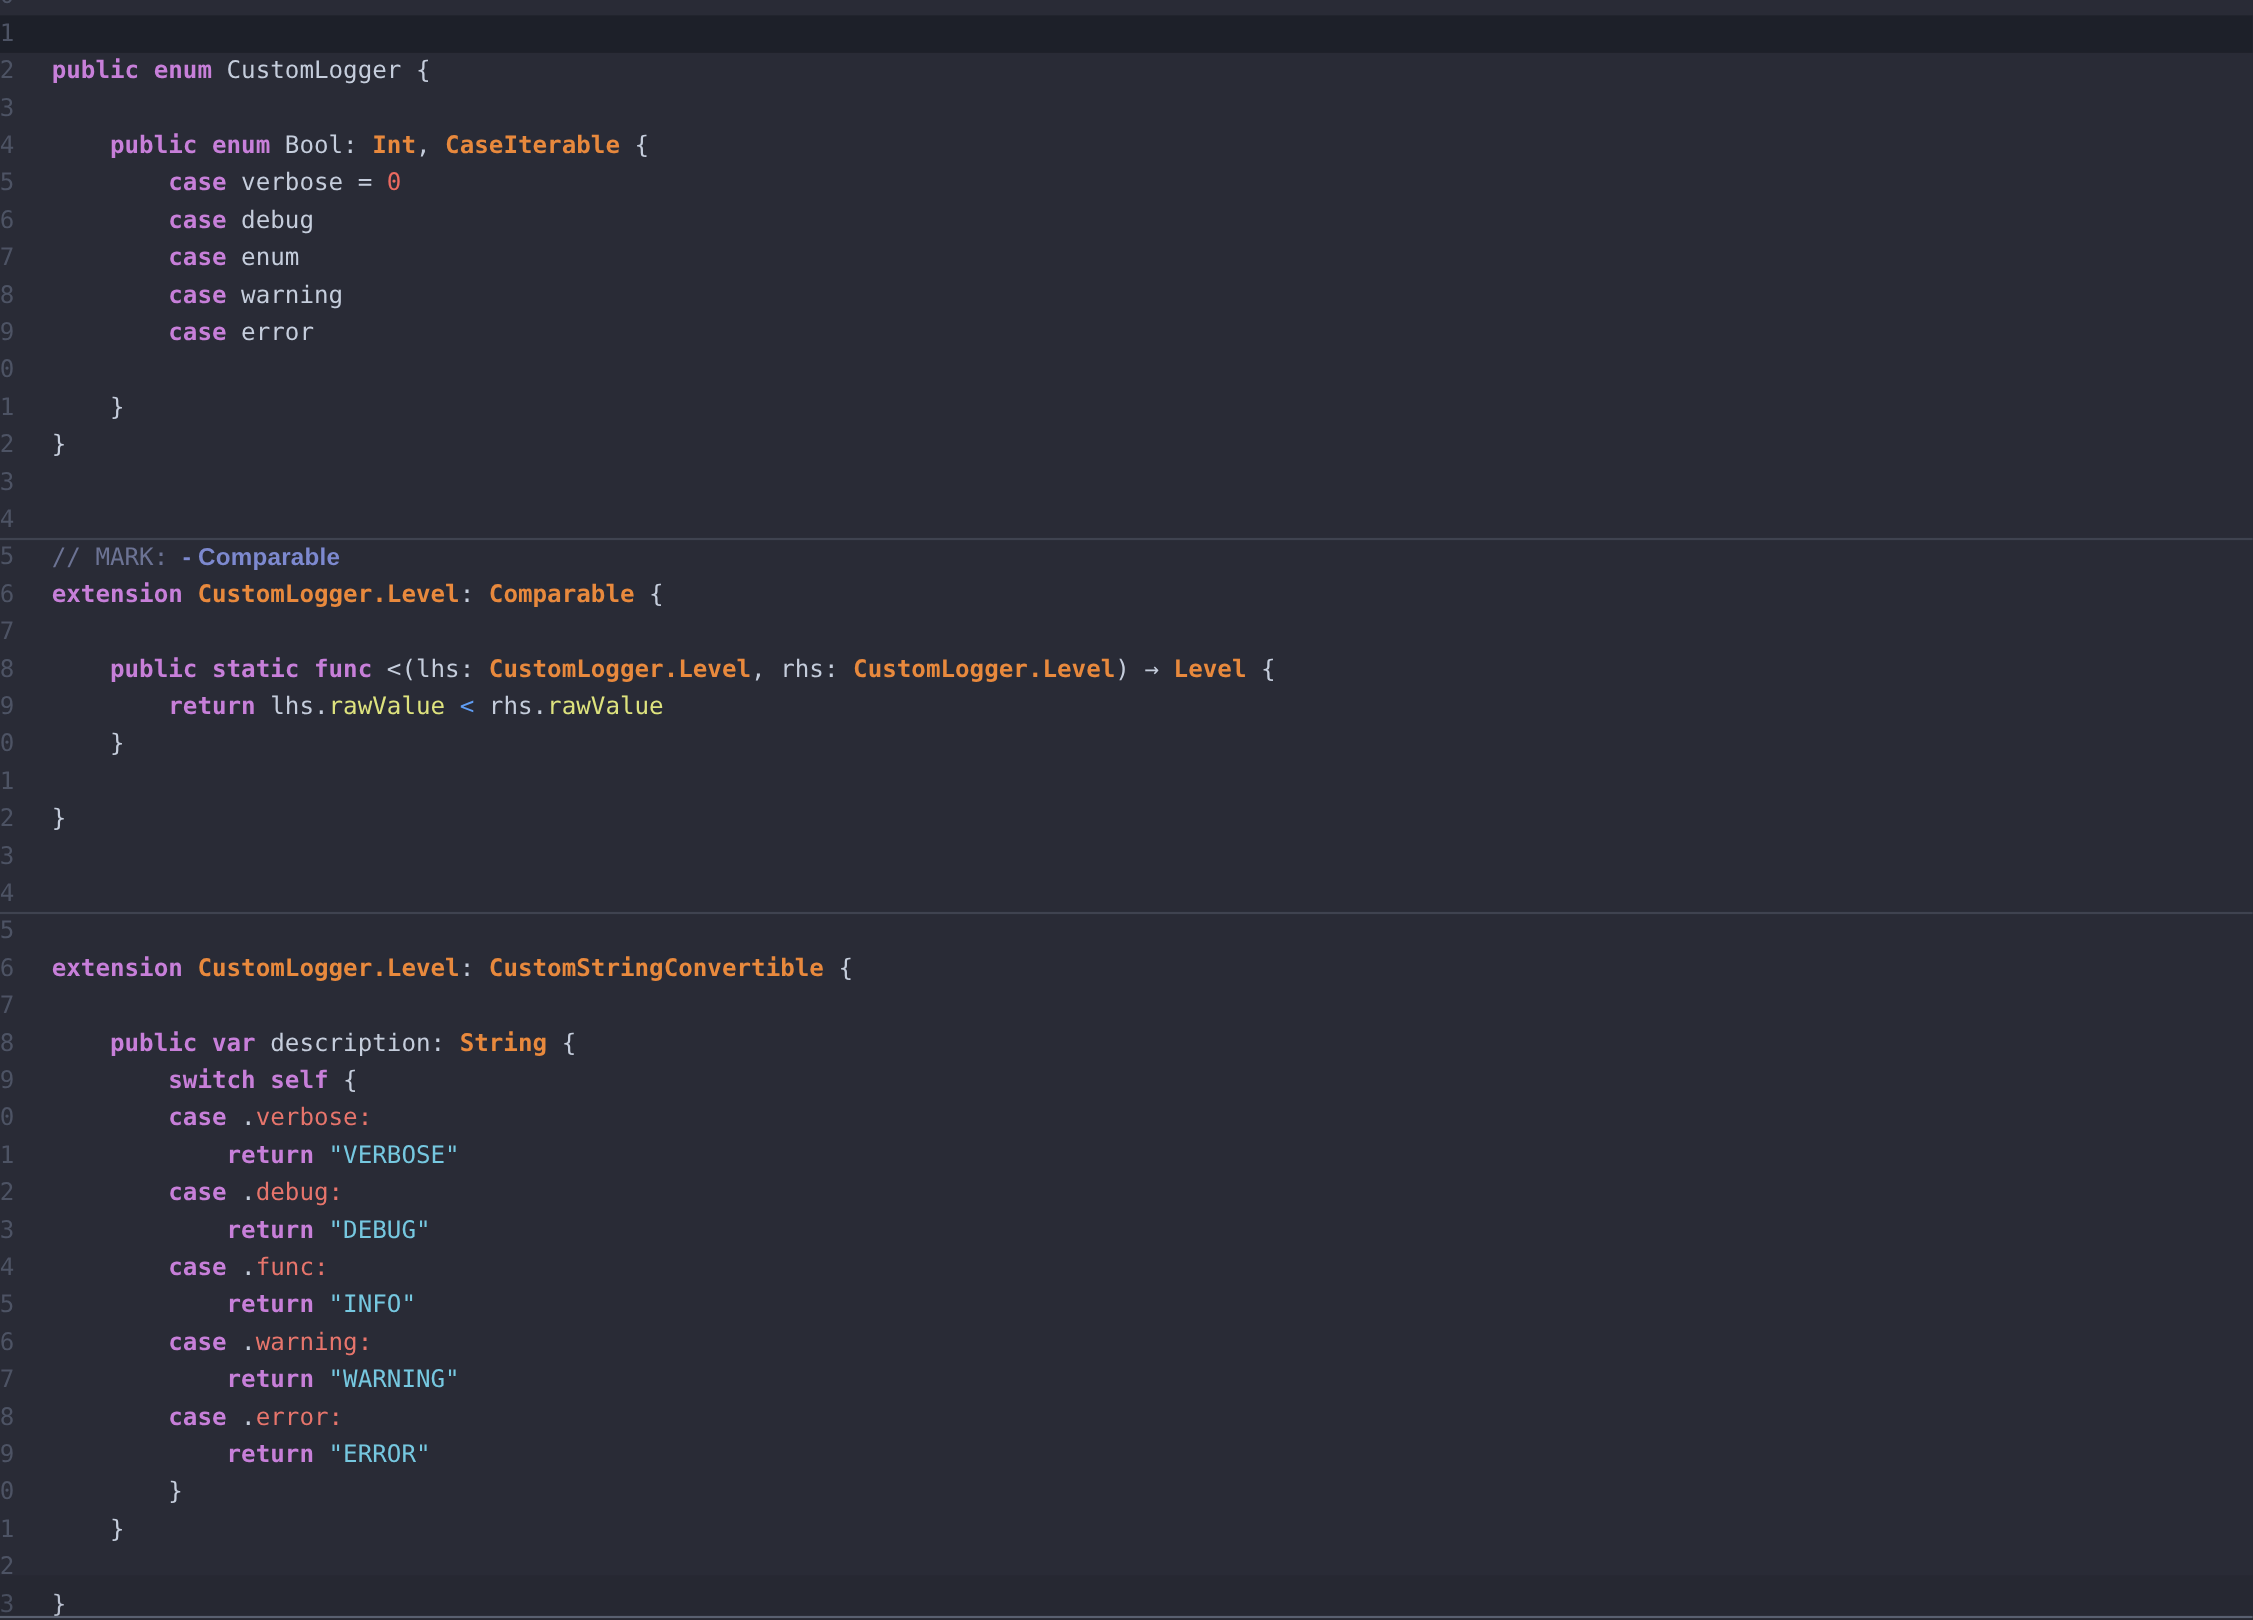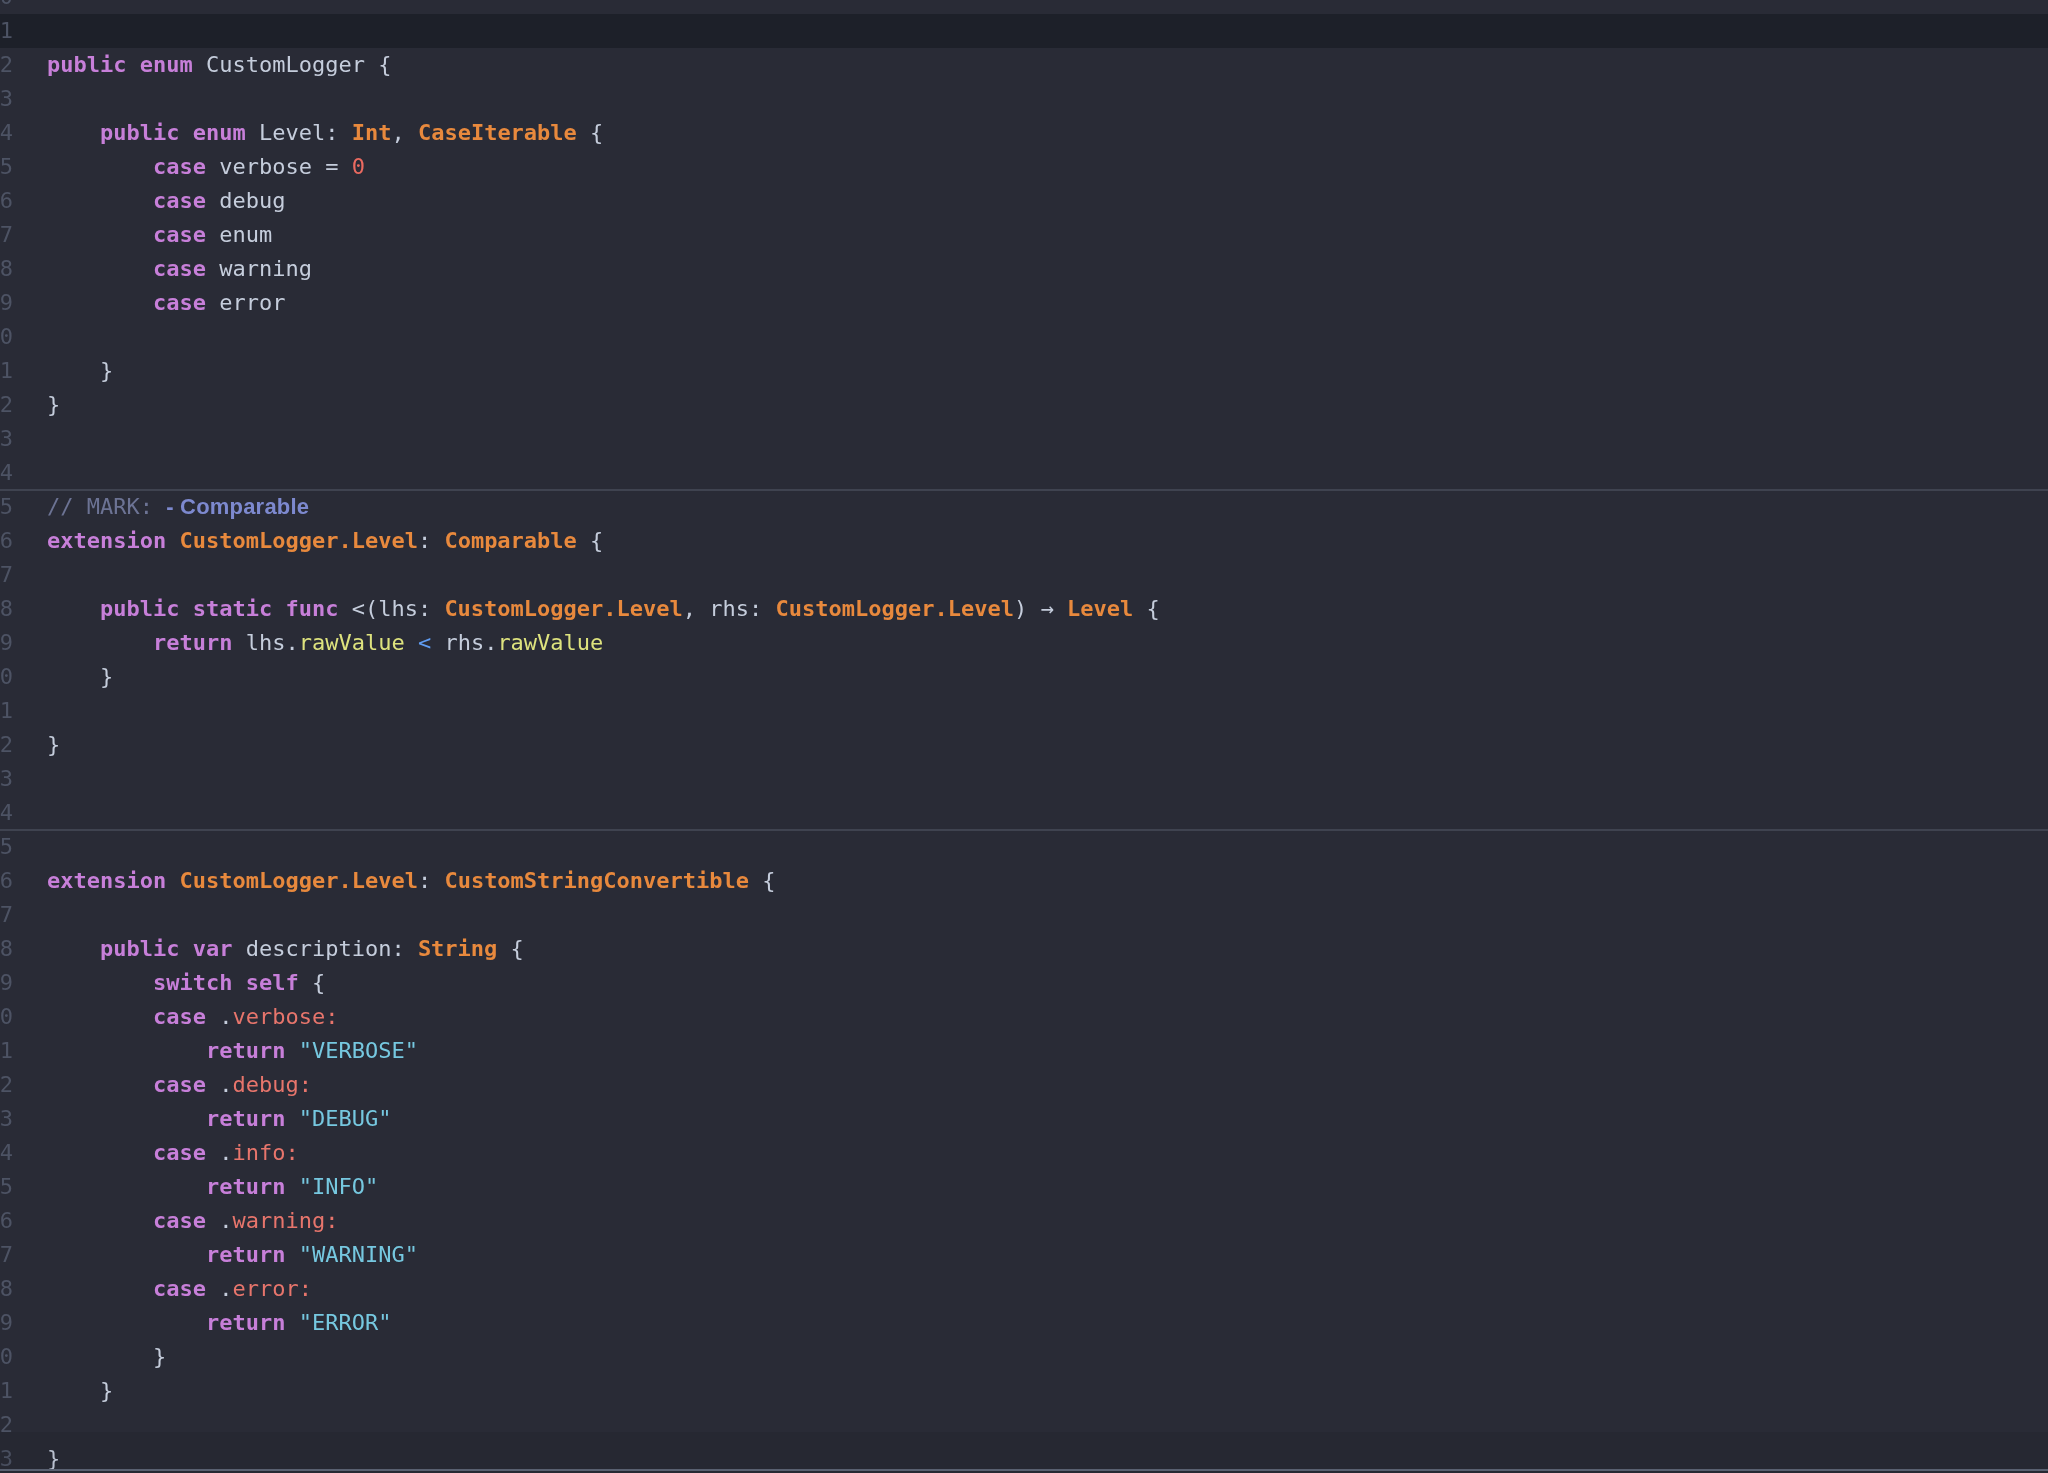--- a/index.html
+++ b/index.html
@@ -90,21 +90,21 @@
 </style>
 </head>
 <body>
 
 <div class="editor">
   <div class="code-area" id="code-area">
       <div class="line"><span class="num">10</span><span class="code"></span></div>
       <div class="line hl-dark"><span class="num">11</span><span class="code"></span></div>
       <div class="line"><span class="num">12</span><span class="code"><span class="tk-kw">public enum</span><span class="tk-id"> CustomLogger {</span></span></div>
       <div class="line"><span class="num">13</span><span class="code"></span></div>
-      <div class="line"><span class="num">14</span><span class="code"><span class="tk-kw">    public enum</span><span class="tk-id"> Level: </span><span class="tk-ty">Int</span><span class="tk-id">, </span><span class="tk-ty">CaseIterable</span><span class="tk-id"> {</span></span></div>
+      <div class="line"><span class="num">14</span><span class="code"><span class="tk-kw">    public enum</span><span class="tk-id"> Bool: </span><span class="tk-ty">Int</span><span class="tk-id">, </span><span class="tk-ty">CaseIterable</span><span class="tk-id"> {</span></span></div>
       <div class="line"><span class="num">15</span><span class="code"><span class="tk-kw">        case</span><span class="tk-id"> verbose = </span><span class="tk-nm">0</span></span></div>
       <div class="line"><span class="num">16</span><span class="code"><span class="tk-kw">        case</span><span class="tk-id"> debug</span></span></div>
       <div class="line"><span class="num">17</span><span class="code"><span class="tk-kw">        case</span><span class="tk-id"> enum</span></span></div>
       <div class="line"><span class="num">18</span><span class="code"><span class="tk-kw">        case</span><span class="tk-id"> warning</span></span></div>
       <div class="line"><span class="num">19</span><span class="code"><span class="tk-kw">        case</span><span class="tk-id"> error</span></span></div>
       <div class="line"><span class="num">20</span><span class="code"></span></div>
       <div class="line"><span class="num">21</span><span class="code"><span class="tk-id">    }</span></span></div>
       <div class="line"><span class="num">22</span><span class="code"><span class="tk-id">}</span></span></div>
       <div class="line"><span class="num">23</span><span class="code"></span></div>
       <div class="line"><span class="num">24</span><span class="code"></span></div>
@@ -120,21 +120,21 @@
       <div class="line"><span class="num">34</span><span class="code"></span></div>
       <div class="line sep-top"><span class="num">35</span></div>
       <div class="line"><span class="num">36</span><span class="code"><span class="tk-kw">extension</span><span class="tk-ty"> CustomLogger.Level</span><span class="tk-id">: </span><span class="tk-ty">CustomStringConvertible</span><span class="tk-id"> {</span></span></div>
       <div class="line"><span class="num">37</span><span class="code"></span></div>
       <div class="line"><span class="num">38</span><span class="code"><span class="tk-kw">    public var</span><span class="tk-id"> description: </span><span class="tk-ty">String</span><span class="tk-id"> {</span></span></div>
       <div class="line"><span class="num">39</span><span class="code"><span class="tk-kw">        switch self</span><span class="tk-id"> {</span></span></div>
       <div class="line"><span class="num">40</span><span class="code"><span class="tk-kw">        case</span><span class="tk-id"> .</span><span class="tk-cs">verbose:</span></span></div>
       <div class="line"><span class="num">41</span><span class="code"><span class="tk-kw">            return </span><span class="tk-st">"VERBOSE"</span></span></div>
       <div class="line"><span class="num">42</span><span class="code"><span class="tk-kw">        case</span><span class="tk-id"> .</span><span class="tk-cs">debug:</span></span></div>
       <div class="line"><span class="num">43</span><span class="code"><span class="tk-kw">            return </span><span class="tk-st">"DEBUG"</span></span></div>
-      <div class="line"><span class="num">44</span><span class="code"><span class="tk-kw">        case</span><span class="tk-id"> .</span><span class="tk-cs">info:</span></span></div>
+      <div class="line"><span class="num">44</span><span class="code"><span class="tk-kw">        case</span><span class="tk-id"> .</span><span class="tk-cs">func:</span></span></div>
       <div class="line"><span class="num">45</span><span class="code"><span class="tk-kw">            return </span><span class="tk-st">"INFO"</span></span></div>
       <div class="line"><span class="num">46</span><span class="code"><span class="tk-kw">        case</span><span class="tk-id"> .</span><span class="tk-cs">warning:</span></span></div>
       <div class="line"><span class="num">47</span><span class="code"><span class="tk-kw">            return </span><span class="tk-st">"WARNING"</span></span></div>
       <div class="line"><span class="num">48</span><span class="code"><span class="tk-kw">        case</span><span class="tk-id"> .</span><span class="tk-cs">error:</span></span></div>
       <div class="line"><span class="num">49</span><span class="code"><span class="tk-kw">            return </span><span class="tk-st">"ERROR"</span></span></div>
       <div class="line"><span class="num">50</span><span class="code"><span class="tk-id">        }</span></span></div>
       <div class="line"><span class="num">51</span><span class="code"><span class="tk-id">    }</span></span></div>
       <div class="line"><span class="num">52</span><span class="code"></span></div>
       <div class="line"><span class="num">53</span><span class="code"><span class="tk-id">}</span></span></div>
     </div>

